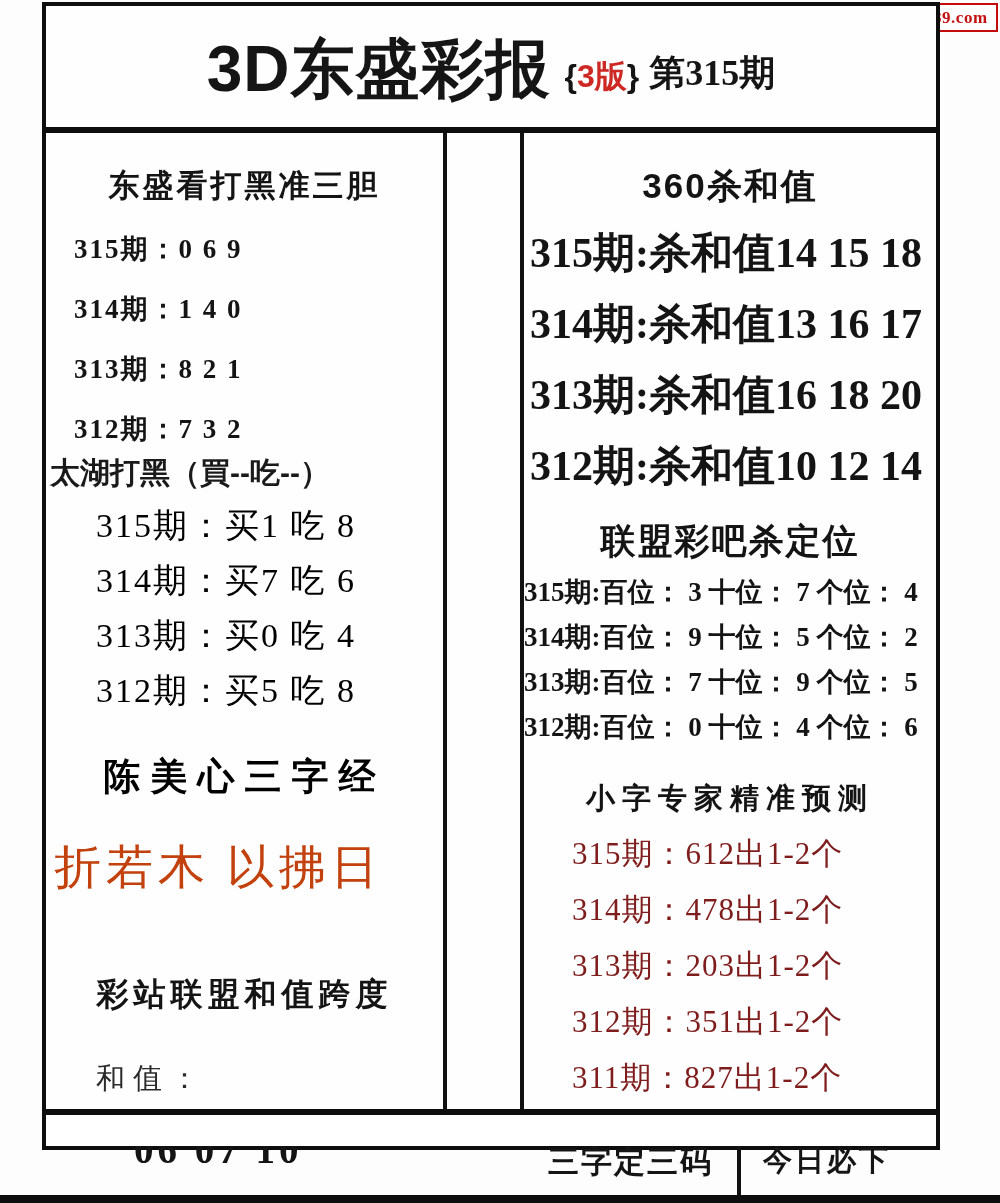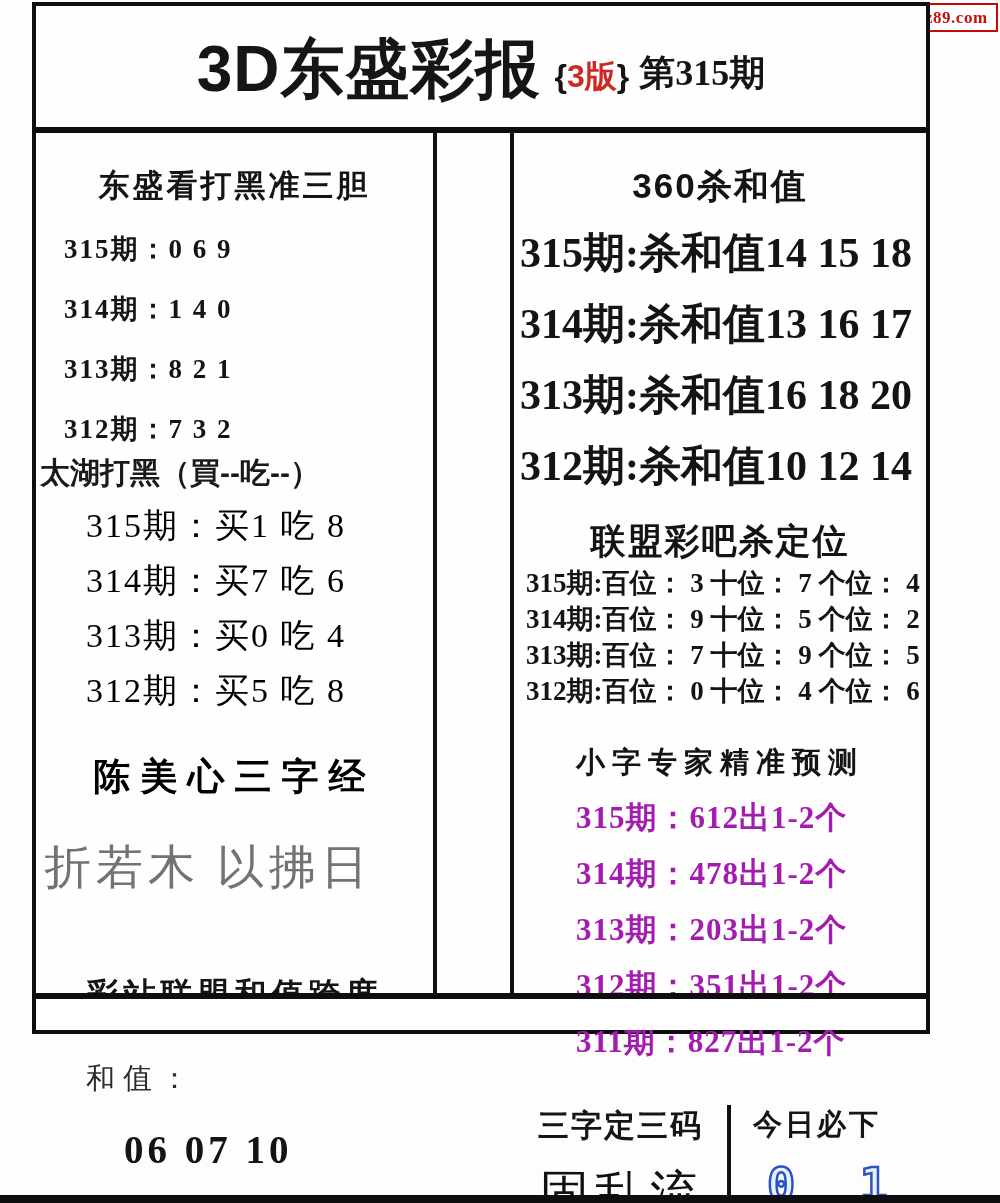--- a/index.html
+++ b/index.html
@@ -1,21 +1,21 @@
 <!DOCTYPE html>
 <html><head>
 <meta charset="utf-8">
 <style>
   * { margin:0; padding:0; box-sizing:border-box; }
   html,body { width:1000px; height:1203px; background:#ffffff; overflow:hidden;
               font-family:"Liberation Serif","DejaVu Serif",serif; }
   .canvas { position:relative; width:1000px; height:1203px; background:#fdfdfd; }
 
   
-  .frame { position:absolute; left:32px; top:2px; width:898px; height:1032px;
+  .frame { position:absolute; left:42px; top:2px; width:898px; height:1148px;
            border:4px solid #0e0e0e; background:#fefefe; display:flex; flex-direction:column; }
 
   
   .header-sec { height:127px; border-bottom:6px solid #0e0e0e; display:flex;
                 align-items:center; justify-content:center; }
   .title-wrap { display:flex; align-items:center; margin-top:6px; }
   .title-main { font-family:"Liberation Sans","DejaVu Sans",sans-serif; font-weight:bold;
                 font-size:64px; color:#151515; letter-spacing:1px; }
   .edition { font-family:"Liberation Sans","DejaVu Sans",sans-serif; font-weight:bold;
              font-size:32px; color:#151515; margin-left:14px; margin-top:14px; }
@@ -38,39 +38,39 @@
   .dan-title { margin-top:32px; text-align:center; font-weight:bold; font-size:31px;
                letter-spacing:3px; color:#141414; }
   .dan-row { margin-top:24px; padding-left:28px; font-weight:bold; font-size:27px;
              letter-spacing:2px; color:#141414; }
   .taihu-title { margin-top:6px; padding-left:4px; font-weight:bold; font-size:30px;
                  color:#1a1a1a; font-family:"Liberation Sans","DejaVu Sans",sans-serif; }
   .taihu-row { margin-top:9px; padding-left:50px; font-weight:normal; font-size:34px;
                letter-spacing:2px; color:#000000; }
   .sanzi-title { margin-top:38px; text-align:center; font-weight:bold; font-size:37px;
                  letter-spacing:10px; color:#000000; }
-  .sanzi-line { margin-top:34px; padding-left:8px; font-size:47px; letter-spacing:5px; color:#737373; }
+  .sanzi-line { margin-top:34px; padding-left:8px; font-size:47px; letter-spacing:5px; color:#c2410c; }
   .hezhi-title { margin-top:74px; text-align:center; font-weight:bold; font-size:32px;
                  letter-spacing:5px; color:#141414; }
   .hezhi-label { margin-top:42px; padding-left:50px; font-size:29px; letter-spacing:8px; color:#2b2b2b; }
   .hezhi-values { margin-top:28px; padding-left:88px; font-weight:bold; font-size:39px;
                   letter-spacing:4px; color:#141414; }
 
   
   .shahe-title { margin-top:30px; text-align:center; font-weight:bold; font-size:35px;
                  letter-spacing:2px; color:#141414;
                  font-family:"Liberation Sans","DejaVu Sans",sans-serif; }
   .shahe-row { margin-top:15px; padding-left:6px; font-weight:bold; font-size:42px; color:#141414; }
   .dingwei-title { margin-top:24px; text-align:center; font-weight:bold; font-size:35px;
                    letter-spacing:2px; color:#141414; }
-  .dingwei-row { margin-top:0; padding-left:12px; font-weight:bold; font-size:27px; color:#141414; }
+  .dingwei-row { margin-top:9px; padding-left:0; font-weight:bold; font-size:27px; color:#141414; }
   .xiaozi-title { margin-top:34px; text-align:center; font-weight:bold; font-size:29px;
                   letter-spacing:7px; color:#141414; }
-  .xiaozi-row { margin-top:14px; padding-left:62px; font-weight:bold; font-size:31px;
-                letter-spacing:1px; color:#a21caf; }
+  .xiaozi-row { margin-top:14px; padding-left:48px; font-weight:normal; font-size:31px;
+                letter-spacing:1px; color:#7f1d1d; }
 
   
   .bottom-sec { margin-top:42px; display:flex; height:128px; }
   .bottom-col-l { width:213px; }
   .bottom-col-r { flex:1; border-left:4px solid #111; }
   .bottom-title-l { padding-left:24px; font-weight:bold; font-size:31px; letter-spacing:2px;
                     color:#151515; font-family:"Liberation Sans","DejaVu Sans",sans-serif; }
   .bottom-title-r { padding-left:22px; font-weight:bold; font-size:29px; letter-spacing:3px;
                     color:#151515; font-family:"Liberation Sans","DejaVu Sans",sans-serif; }
   .bottom-value-l { margin-top:14px; padding-left:26px; font-size:49px; letter-spacing:6px; color:#111; }

